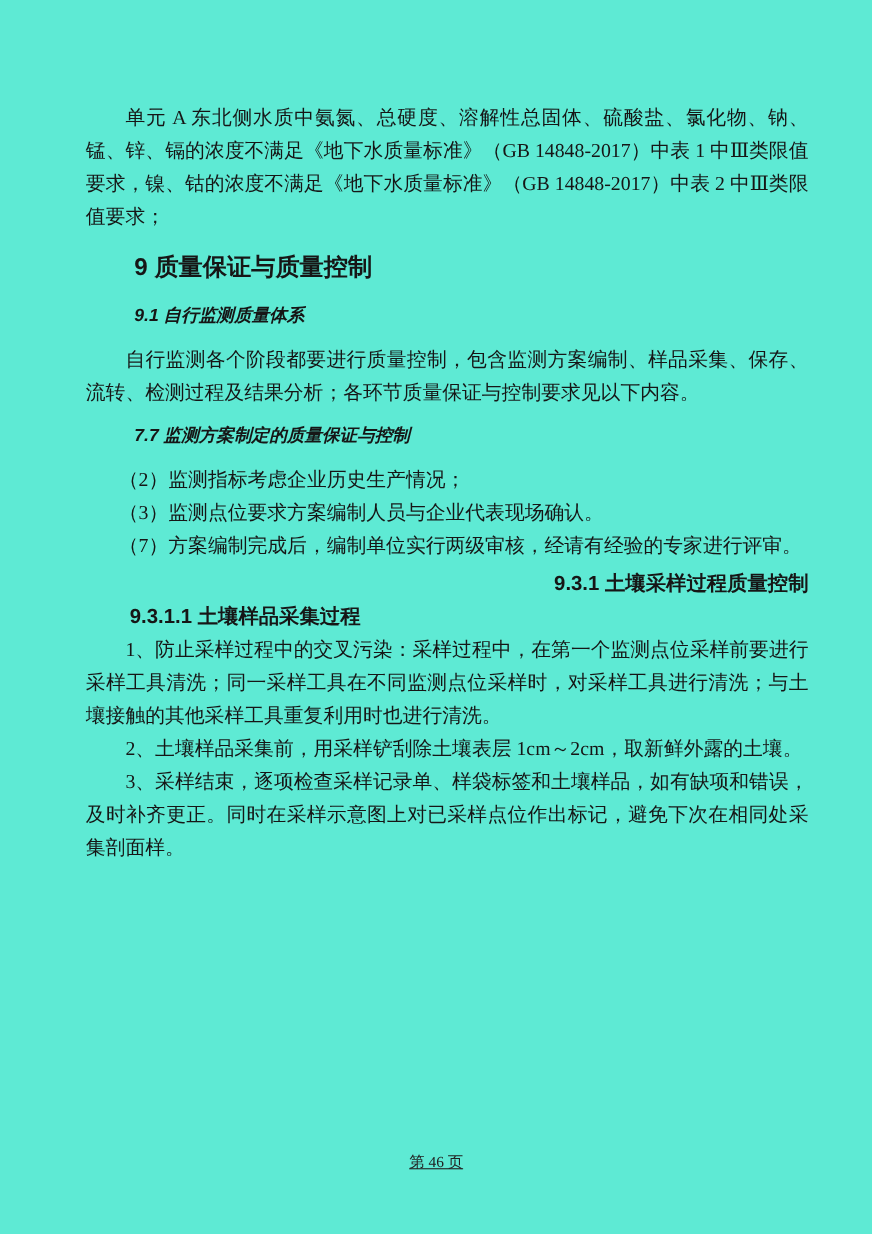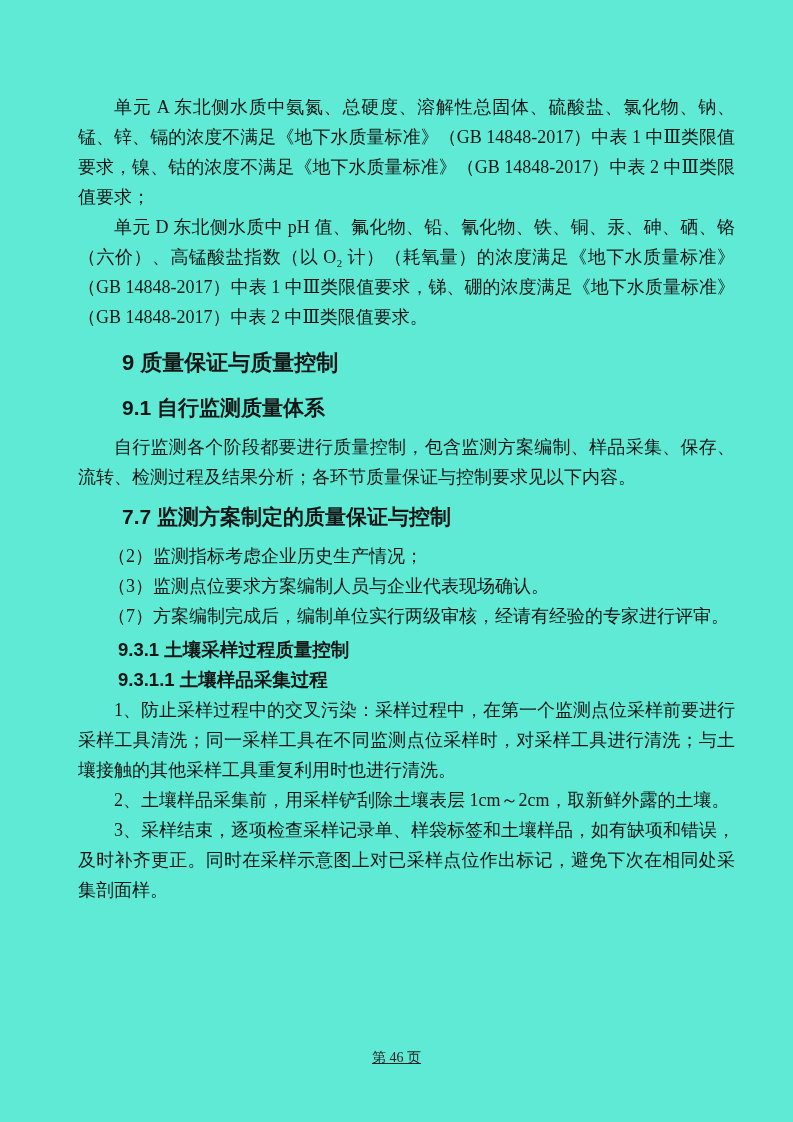--- a/index.html
+++ b/index.html
@@ -37,32 +37,34 @@
     margin: 14px 0 12px 0;
     padding-left: 44px;
     font-size: 22px;
     line-height: 33px;
     font-weight: bold;
     font-family: "Liberation Sans", "DejaVu Sans", sans-serif;
   }
   .h-section {
     margin: 8px 0 8px 0;
     padding-left: 44px;
-    font-size: 21px;
+    font-size: 16px;
     line-height: 33px;
     font-weight: bold;
     font-family: "Liberation Sans", "DejaVu Sans", sans-serif;
+    font-style: italic;
   }
   .h-sub {
     margin: 4px 0 0 0;
     padding-left: 40px;
     font-size: 18.5px;
     line-height: 30px;
     font-weight: bold;
     font-family: "Liberation Sans", "DejaVu Sans", sans-serif;
+    text-align: right;
   }
   .h-subsub {
     margin: 0;
     padding-left: 40px;
     font-size: 18.5px;
     line-height: 30px;
     font-weight: bold;
     font-family: "Liberation Sans", "DejaVu Sans", sans-serif;
   }
   .footer {
@@ -78,21 +80,20 @@
   }
 </style>
 </head>
 <body>
 
 <div class="page">
   <div class="content">
 
     <p class="para">单元 A 东北侧水质中氨氮、总硬度、溶解性总固体、硫酸盐、氯化物、钠、锰、锌、镉的浓度不满足《地下水质量标准》（GB 14848-2017）中表 1 中Ⅲ类限值要求，镍、钴的浓度不满足《地下水质量标准》（GB 14848-2017）中表 2 中Ⅲ类限值要求；</p>
 
-    <p class="para">单元 D 东北侧水质中 pH 值、氟化物、铅、氰化物、铁、铜、汞、砷、硒、铬（六价）、高锰酸盐指数（以 O₂ 计）（耗氧量）的浓度满足《地下水质量标准》（GB 14848-2017）中表 1 中Ⅲ类限值要求，锑、硼的浓度满足《地下水质量标准》（GB 14848-2017）中表 2 中Ⅲ类限值要求。</p>
 
     <h1 class="h-chapter">9 质量保证与质量控制</h1>
 
     <h2 class="h-section">9.1 自行监测质量体系</h2>
 
     <p class="para">自行监测各个阶段都要进行质量控制，包含监测方案编制、样品采集、保存、流转、检测过程及结果分析；各环节质量保证与控制要求见以下内容。</p>
 
     <h2 class="h-section">7.7 监测方案制定的质量保证与控制</h2>
 
 

